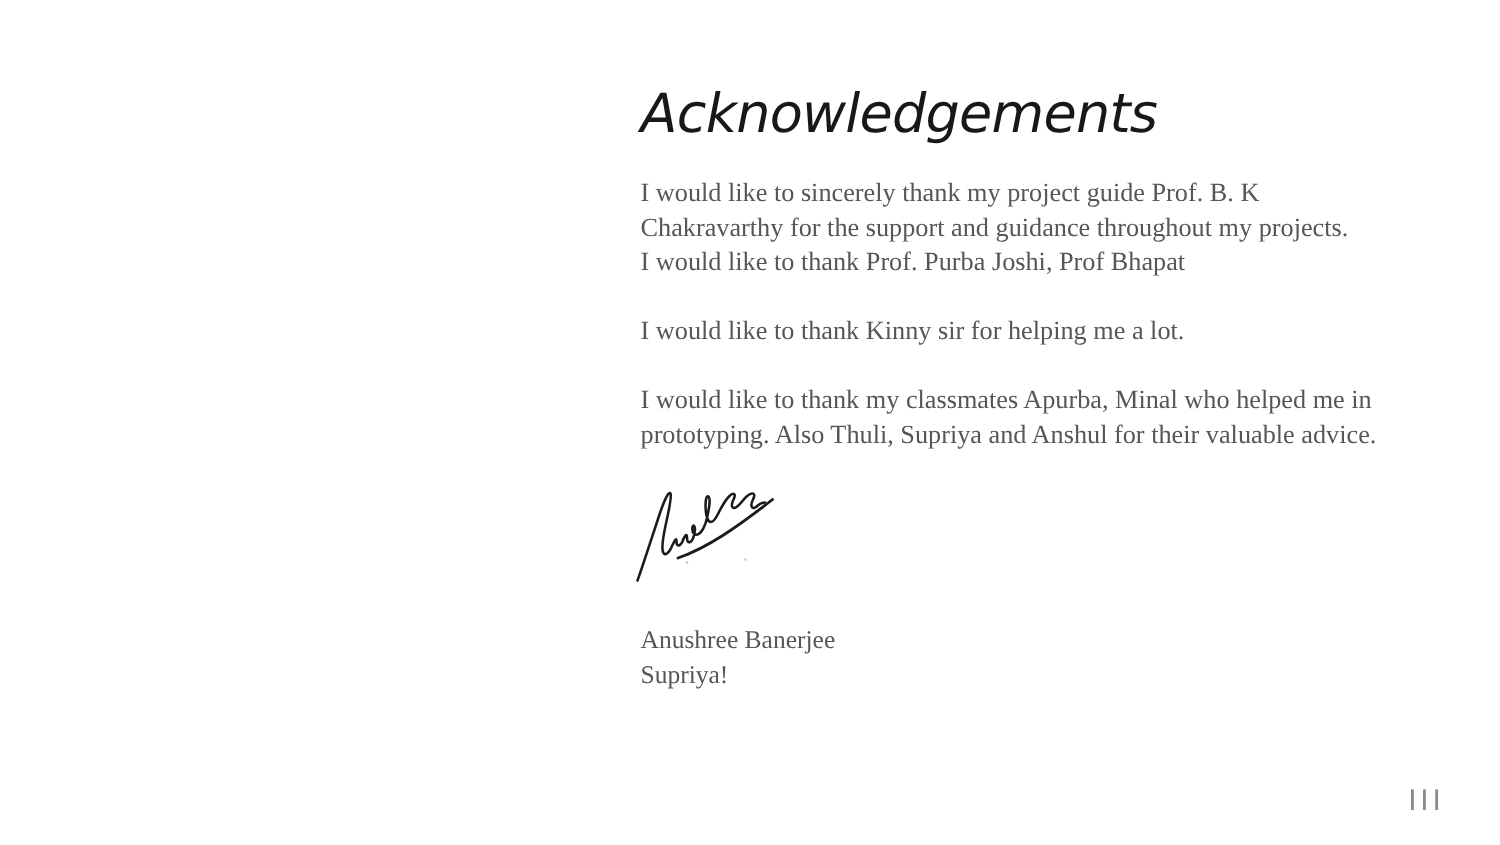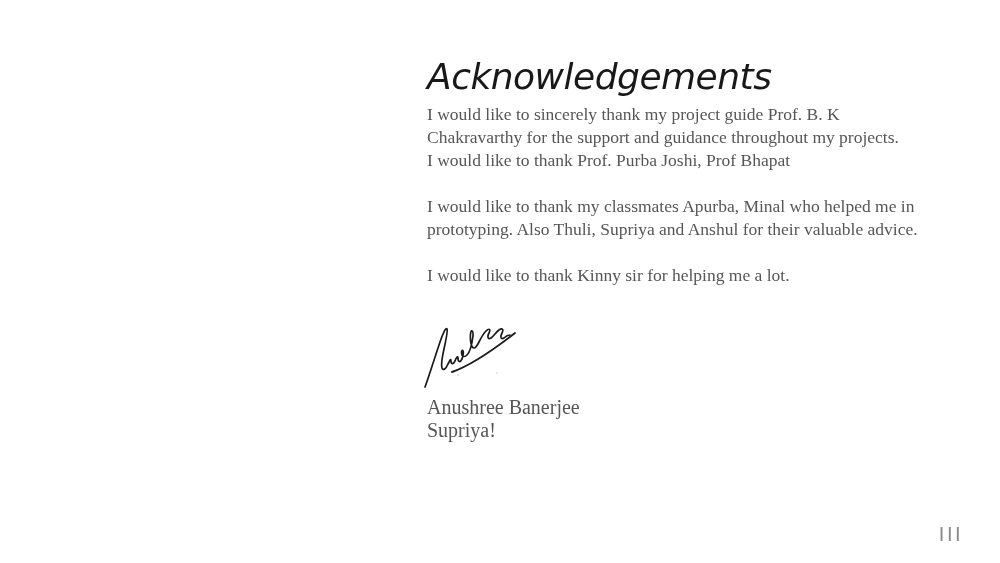--- a/index.html
+++ b/index.html
@@ -25,21 +25,21 @@
     font-weight: 500;
     font-size: 36px;
     line-height: 42px;
     color: #181818;
     letter-spacing: -0.5px;
     white-space: nowrap;
   }
   .body-text {
     position: absolute;
     left: 427px;
-    top: 103px;
+    top: 117px;
     width: 545px;
   }
   .body-text p {
     margin: 0 0 23px 0;
     font-size: 17.5px;
     line-height: 23px;
     color: #565656;
     white-space: pre-line;
   }
   .signature {
@@ -50,22 +50,22 @@
     height: 78px;
   }
   .signature svg {
     display: block;
     width: 110px;
     height: 78px;
   }
   .sign-block {
     position: absolute;
     left: 427px;
-    top: 396px;
-    font-size: 20px;
+    top: 415px;
+    font-size: 17px;
     line-height: 23px;
     color: #565656;
   }
   .page-number {
     position: absolute;
     right: 37px;
     top: 527px;
     font-family: "Liberation Sans", "DejaVu Sans", sans-serif;
     font-size: 20px;
     line-height: 14px;
@@ -77,23 +77,23 @@
 <body>
 
 <div class="slide">
 
   <h1 class="title">Acknowledgements</h1>
 
   <div class="body-text">
     <p>I would like to sincerely thank my project guide Prof. B. K
 Chakravarthy for the support and guidance throughout my projects.
 I would like to thank Prof. Purba Joshi, Prof Bhapat</p>
+    <p>I would like to thank Kinny sir for helping me a lot.</p>
     <p>I would like to thank my classmates Apurba, Minal who helped me in
 prototyping. Also Thuli, Supriya and Anshul for their valuable advice.</p>
-    <p>I would like to thank Kinny sir for helping me a lot.</p>
   </div>
 
   <div class="signature">
     <svg viewBox="0 0 110 78" xmlns="http://www.w3.org/2000/svg" aria-hidden="true">
 
       <path d="M 7 71
                C 10 63, 16 44, 22 26
                C 25 17, 28 11, 29 13
                C 30 15, 28 24, 26 33
                C 24 42, 23 49, 24 52

